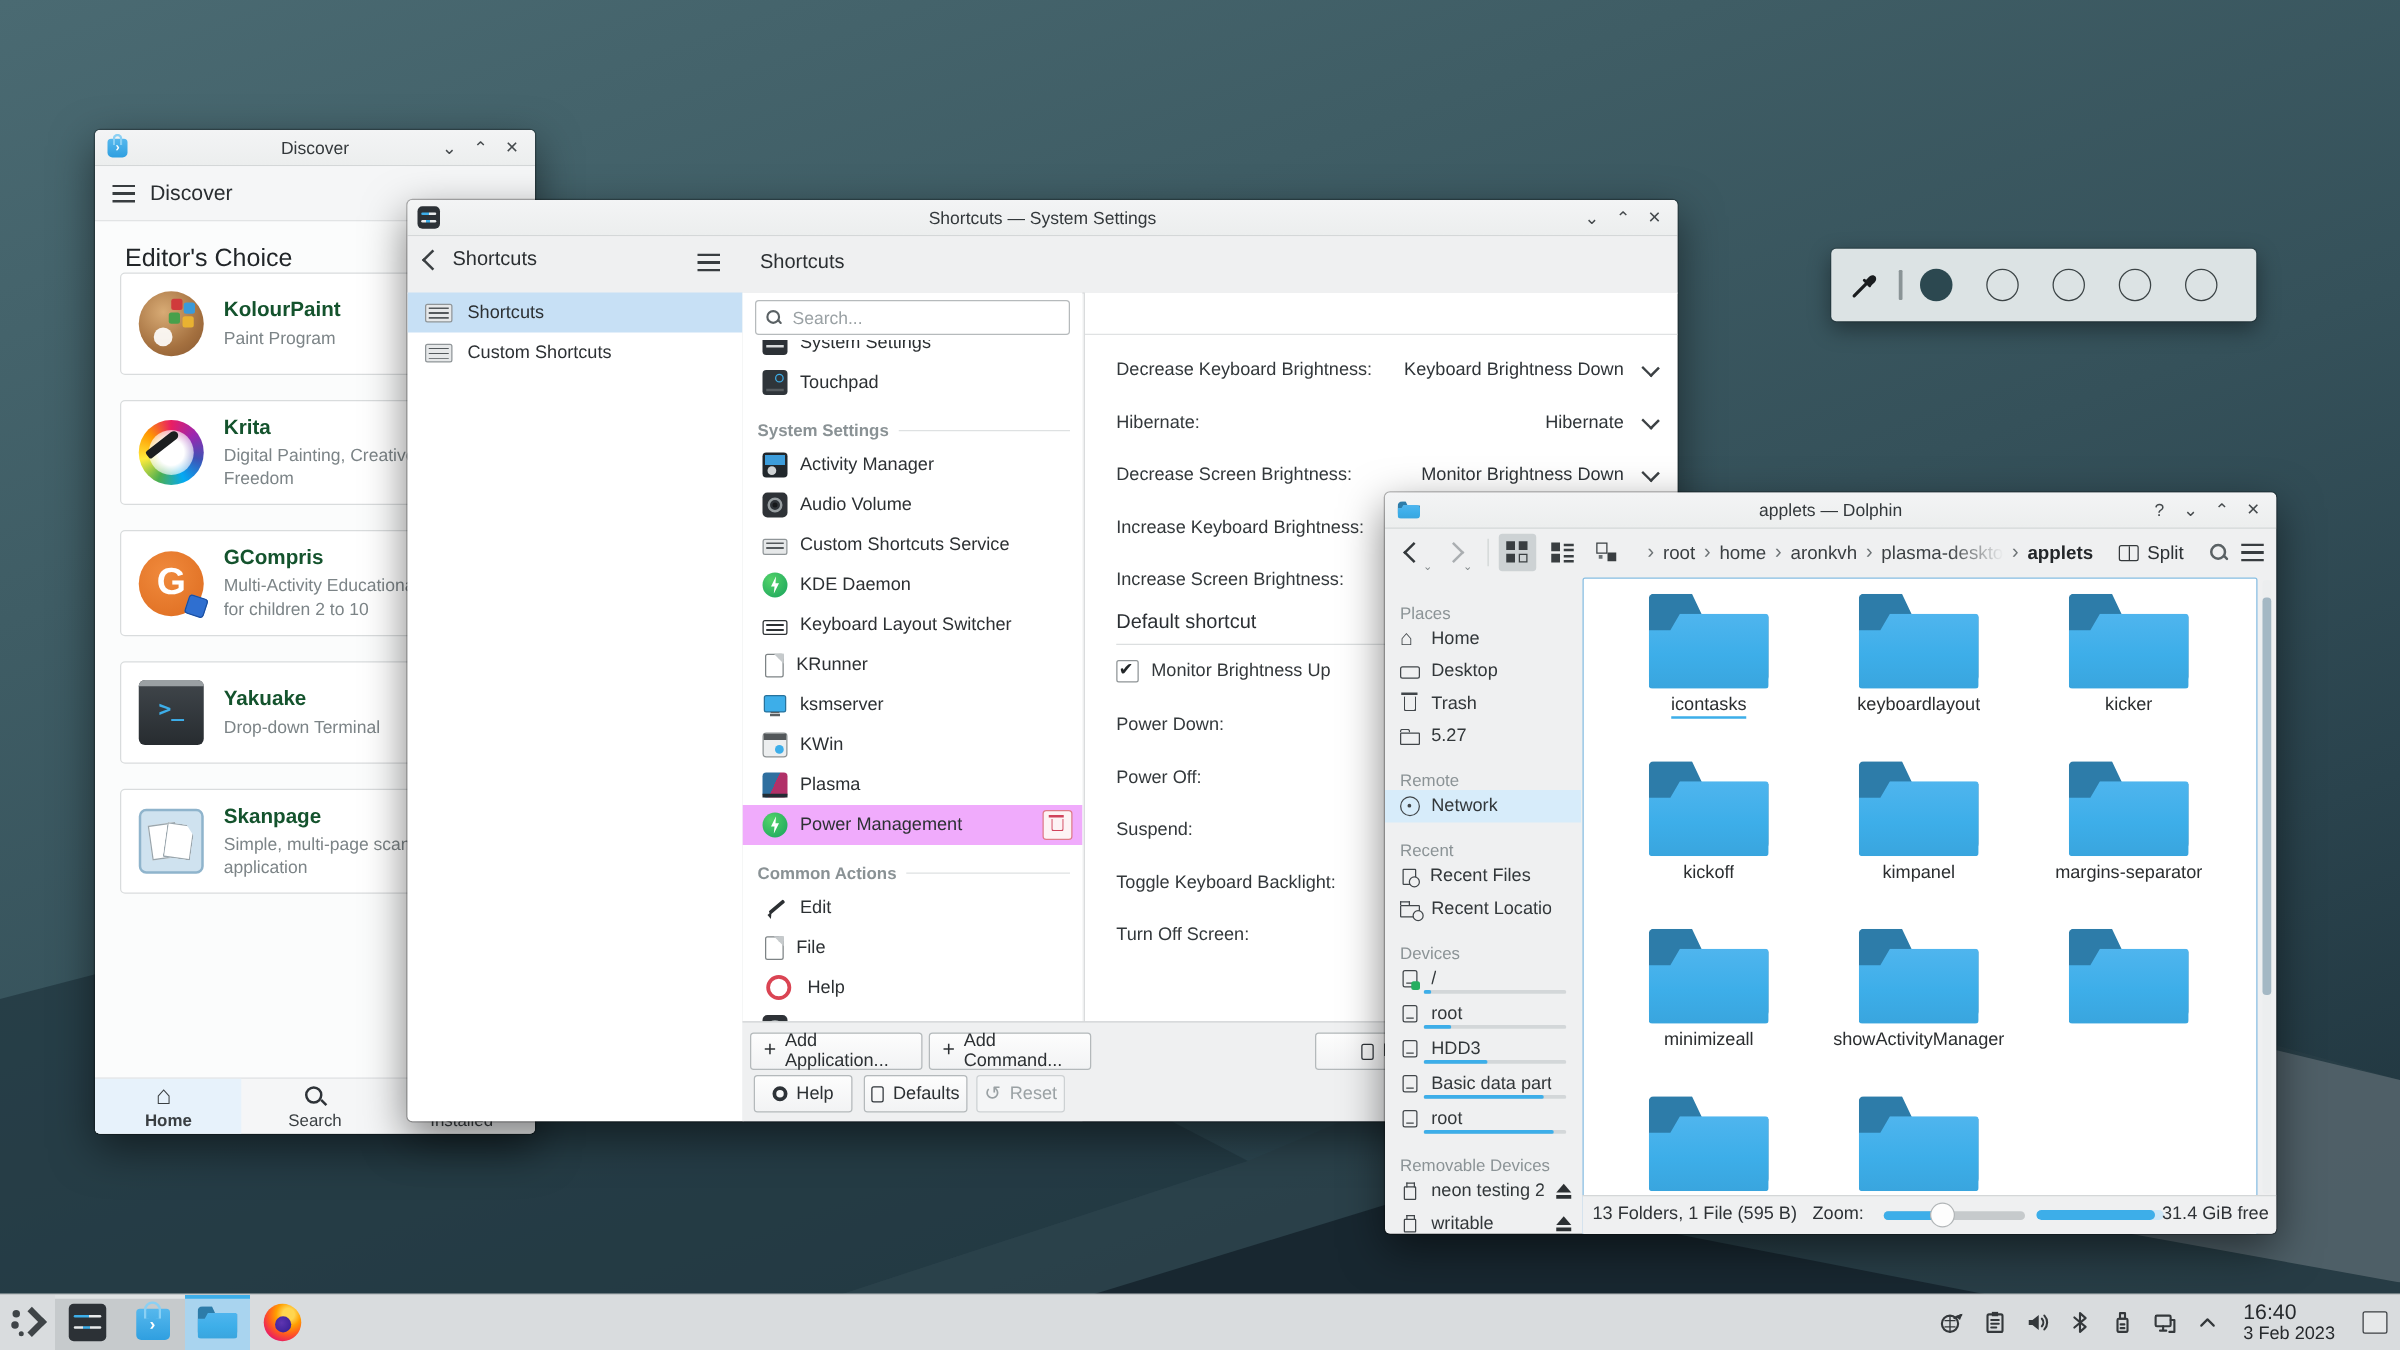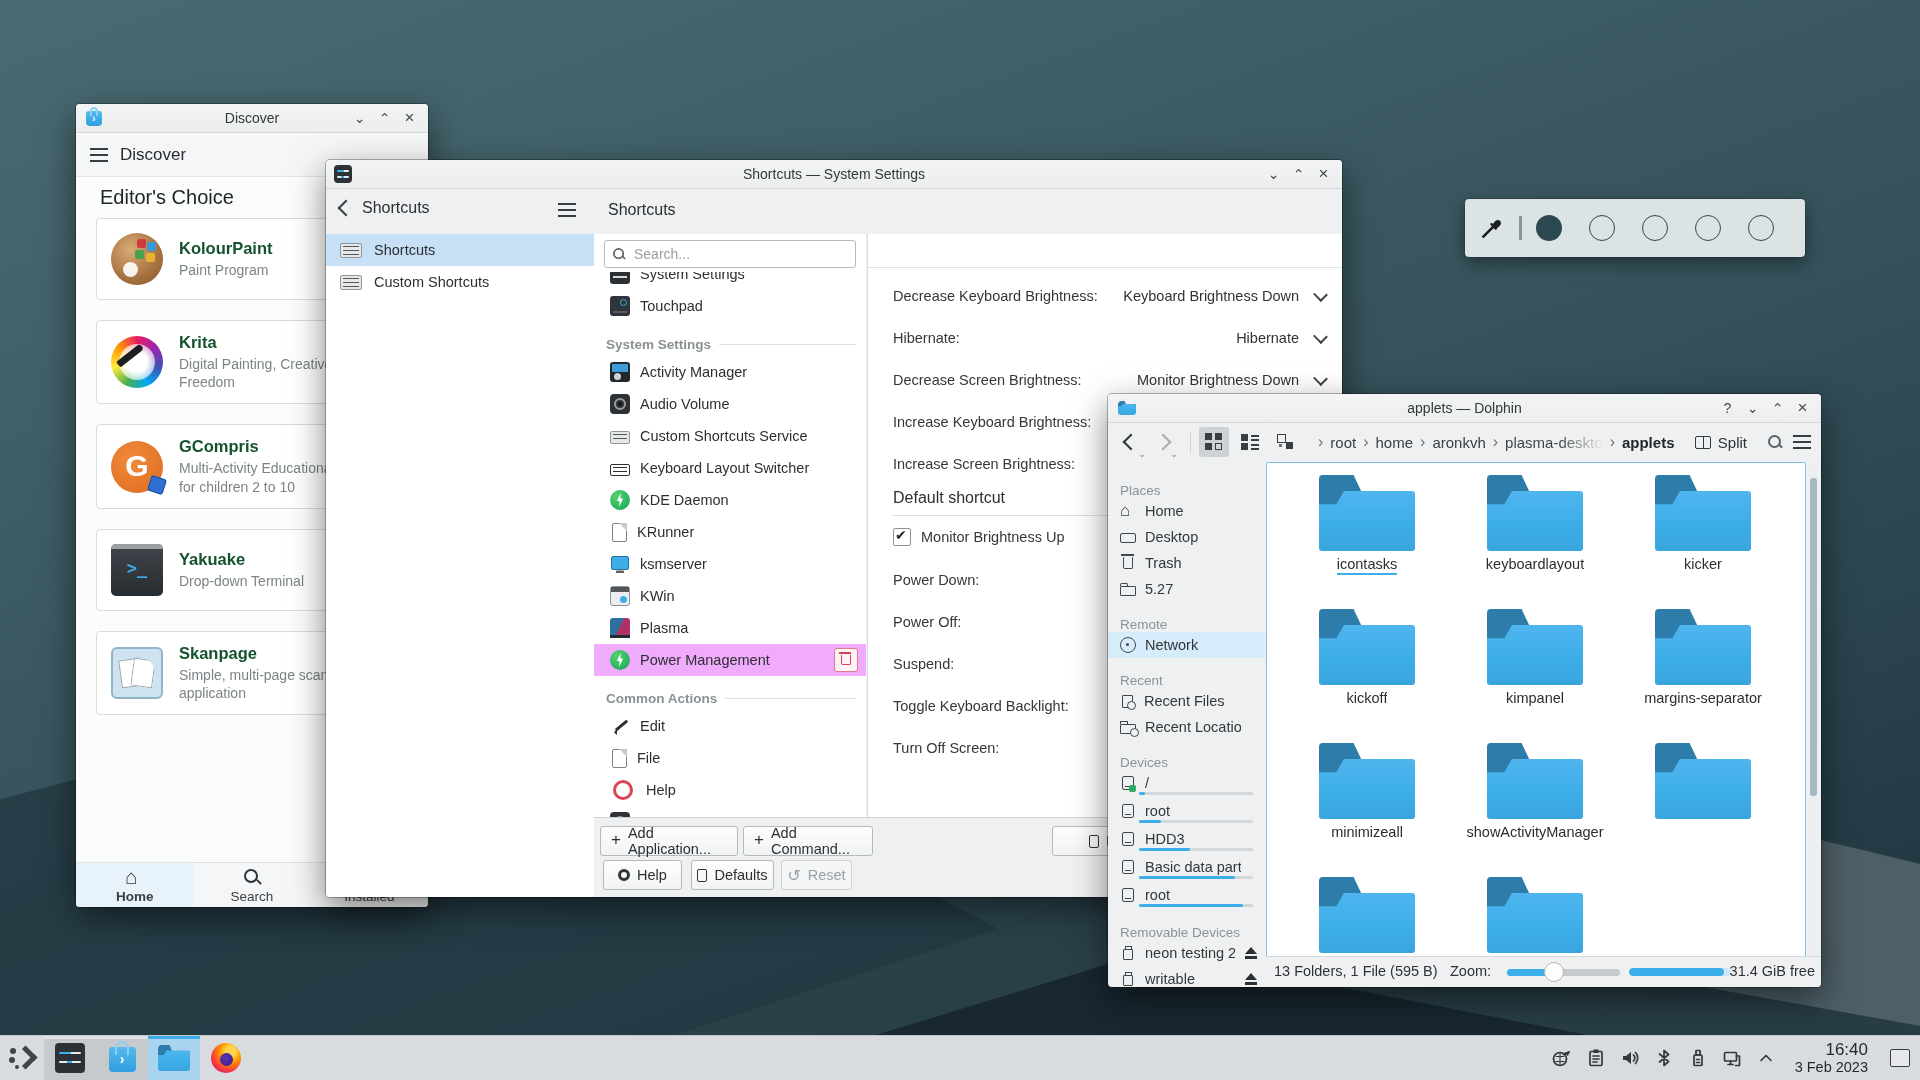--- a/index.html
+++ b/index.html
@@ -46,21 +46,21 @@
   .mag{position:relative;display:inline-block;width:16px;height:16px;}
   .mag::before{content:"";position:absolute;left:1px;top:1px;width:9px;height:9px;border:2px solid #5a6164;border-radius:50%;}
   .mag::after{content:"";position:absolute;left:11px;top:11px;width:5px;height:2px;background:#5a6164;transform:rotate(45deg);border-radius:1px;}
   .burger{width:18px;height:14px;background:linear-gradient(#383d40 0 2px,transparent 2px 6px,#383d40 6px 8px,transparent 8px 12px,#383d40 12px 14px);}
 
   
   #discover{left:76px;top:104px;width:352px;height:803px;background:#fbfcfc;}
   #discover .dc-toolbar{position:absolute;left:0;right:0;top:29px;height:44px;background:#f5f6f7;
     border-bottom:1px solid #e2e4e5;display:flex;align-items:center;padding:0 14px;box-sizing:border-box;}
   #discover .dc-apptitle{font-size:17px;margin-left:12px;color:#2a2e31;}
-  #discover .dc-head{position:absolute;left:24px;top:82px;font-size:20px;color:#212528;}
+  #discover .dc-head{position:absolute;left:24px;top:92px;font-size:20px;color:#212528;}
   .dc-cards{position:absolute;left:20px;top:114px;width:312px;display:flex;flex-direction:column;gap:20px;}
   .dc-card{background:#fff;border:1px solid #d9dcdd;border-radius:4px;display:flex;align-items:center;
     padding:12px 14px;gap:16px;min-height:56px;}
   .ai{width:52px;height:52px;flex:none;position:relative;}
   .ai-kolourpaint{border-radius:50%;background:radial-gradient(circle at 38% 32%,#d8ab75,#a4703f 62%,#8a5a32 95%);}
   .ai-kolourpaint::before{content:"";position:absolute;left:12px;bottom:8px;width:15px;height:15px;background:#fff;border-radius:50%;opacity:.9;}
   .ai-kolourpaint::after{content:"";position:absolute;left:26px;top:6px;width:9px;height:9px;border-radius:2px;background:#d03b3b;
     box-shadow:10px 3px 0 #3a9ad9,-2px 11px 0 #47a04b,9px 14px 0 #e9b231;}
   .ai-krita{border-radius:50%;background:conic-gradient(#e91e63,#9c27b0,#3f51b5,#03a9f4,#4caf50,#ffeb3b,#ff9800,#e91e63);}
   .ai-krita::before{content:"";position:absolute;inset:8px;border-radius:50%;background:radial-gradient(circle,#ffffff 40%,rgba(255,255,255,.25));}
@@ -290,21 +290,21 @@
   .tk-settings-ic{width:30px;height:30px;}
   .tk-bag{width:27px;height:25px;margin-top:3px;}
   .tk-folder{width:32px;height:26px;}
   .tk-ff{width:30px;height:30px;border-radius:50%;position:relative;
     background:radial-gradient(circle at 66% 28%,#ffd54f 0 16%,#ff9e00 34%,#ff5722 56%,#e91e63 78%,#b3155a 100%);}
   .tk-ff::before{content:"";position:absolute;left:9px;top:10px;width:13px;height:13px;border-radius:50%;
     background:radial-gradient(circle at 40% 40%,#5e35b1,#311b92);}
   .tk-tray{position:absolute;right:0;top:0;bottom:0;display:flex;align-items:center;gap:12px;padding-right:10px;}
   .tray-ic{width:22px;height:22px;display:flex;align-items:center;justify-content:center;}
   .tray-ic svg{stroke:#34383b;fill:none;stroke-width:1.7;stroke-linecap:round;stroke-linejoin:round;}
-  .tk-clock{text-align:right;line-height:1.12;margin-left:6px;}
+  .tk-clock{line-height:1.12;margin-left:6px;}
   .tk-time{font-size:17px;color:#26292c;}
   .tk-date{font-size:14.5px;color:#26292c;}
   .tk-showdesk{width:18px;height:16px;border:1.5px solid #3b3f42;border-radius:2px;margin-left:10px;background:rgba(255,255,255,.35);}
   .tk-kde{width:30px;height:30px;position:relative;}
   .tk-kde::before{content:"";position:absolute;left:3px;top:5px;width:6px;height:6px;border-radius:50%;background:#3f4447;
     box-shadow:-1px 9px 0 #3f4447,4px 16px 0 -1px #3f4447;}
   .tk-kde::after{content:"";position:absolute;right:3px;top:6px;width:12px;height:12px;border-right:5px solid #3f4447;border-top:5px solid #3f4447;transform:rotate(45deg);}
 
   .z10{z-index:10;} .z20{z-index:20;} .z30{z-index:30;} .z40{z-index:40;}
 </style>
@@ -479,31 +479,31 @@
           <div class="m-row">
             <span class="mi ic-kbd"></span>
             <span class="m-label">Custom Shortcuts Service</span>
 
           </div>
         </div>
 
         <div class="m-entry">
 
           <div class="m-row">
+            <span class="mi ic-power"></span>
+            <span class="m-label">KDE Daemon</span>
+
+          </div>
+        </div>
+
+        <div class="m-entry">
+
+          <div class="m-row">
             <span class="mi ic-kbdlayout"></span>
             <span class="m-label">Keyboard Layout Switcher</span>
-
-          </div>
-        </div>
-
-        <div class="m-entry">
-
-          <div class="m-row">
-            <span class="mi ic-power"></span>
-            <span class="m-label">KDE Daemon</span>
 
           </div>
         </div>
 
         <div class="m-entry">
 
           <div class="m-row">
             <span class="mi ic-file"></span>
             <span class="m-label">KRunner</span>
 

